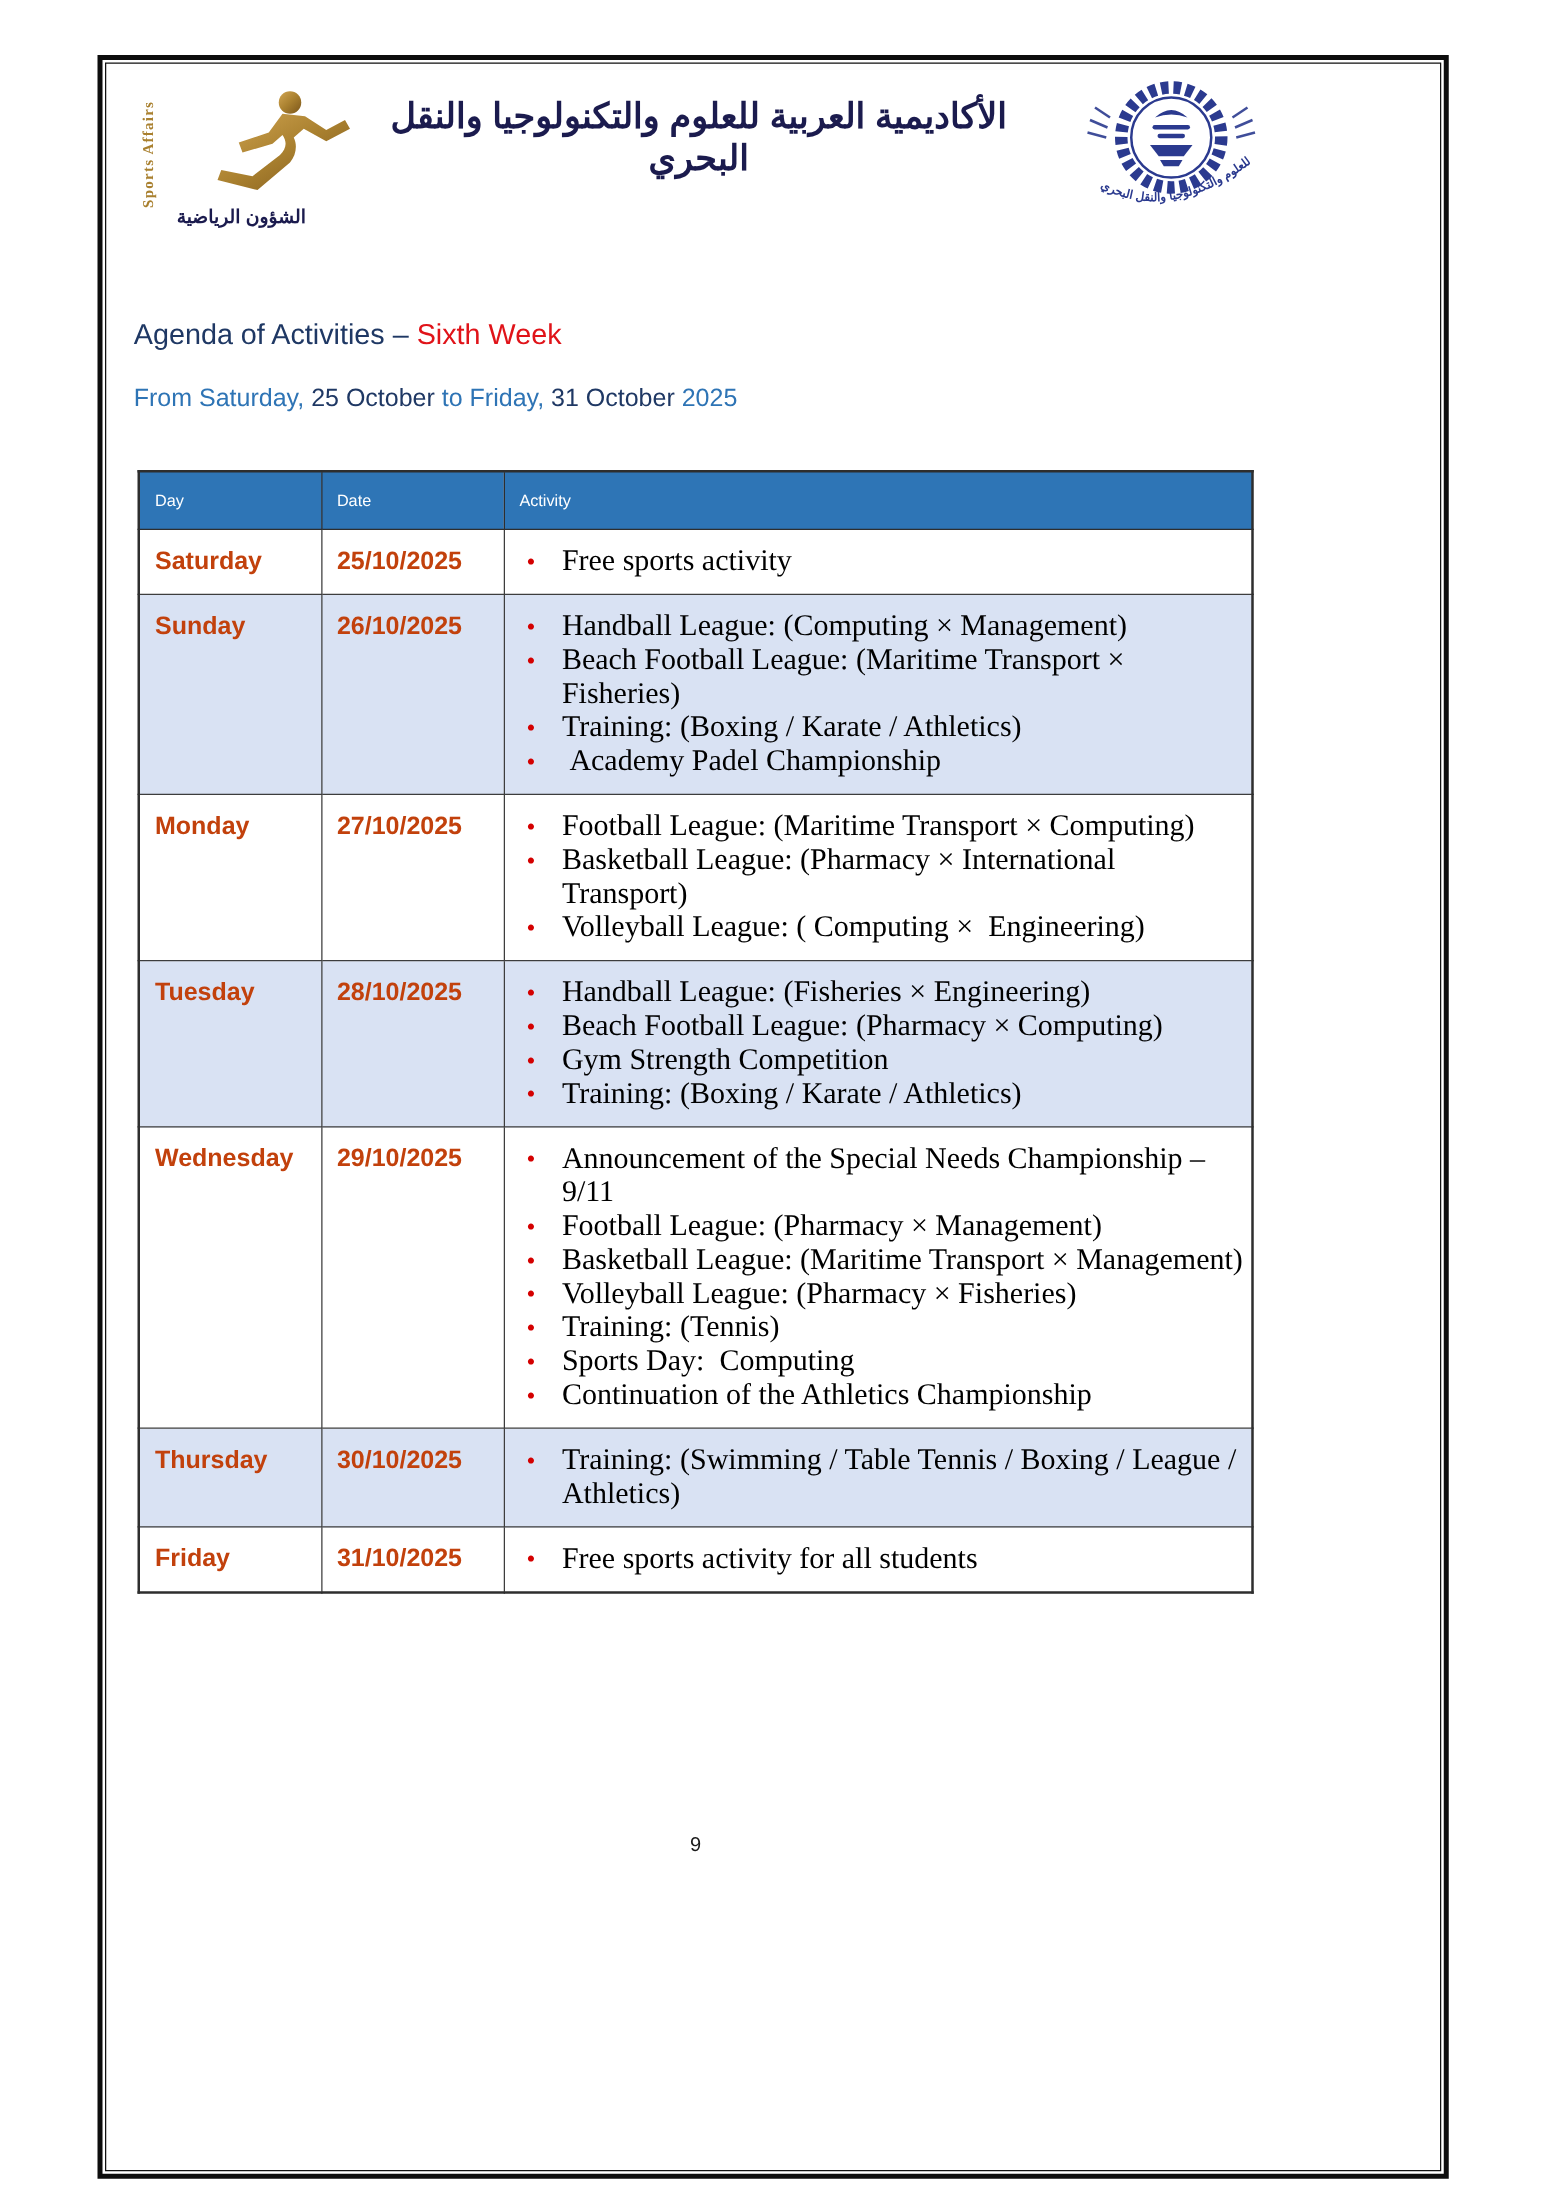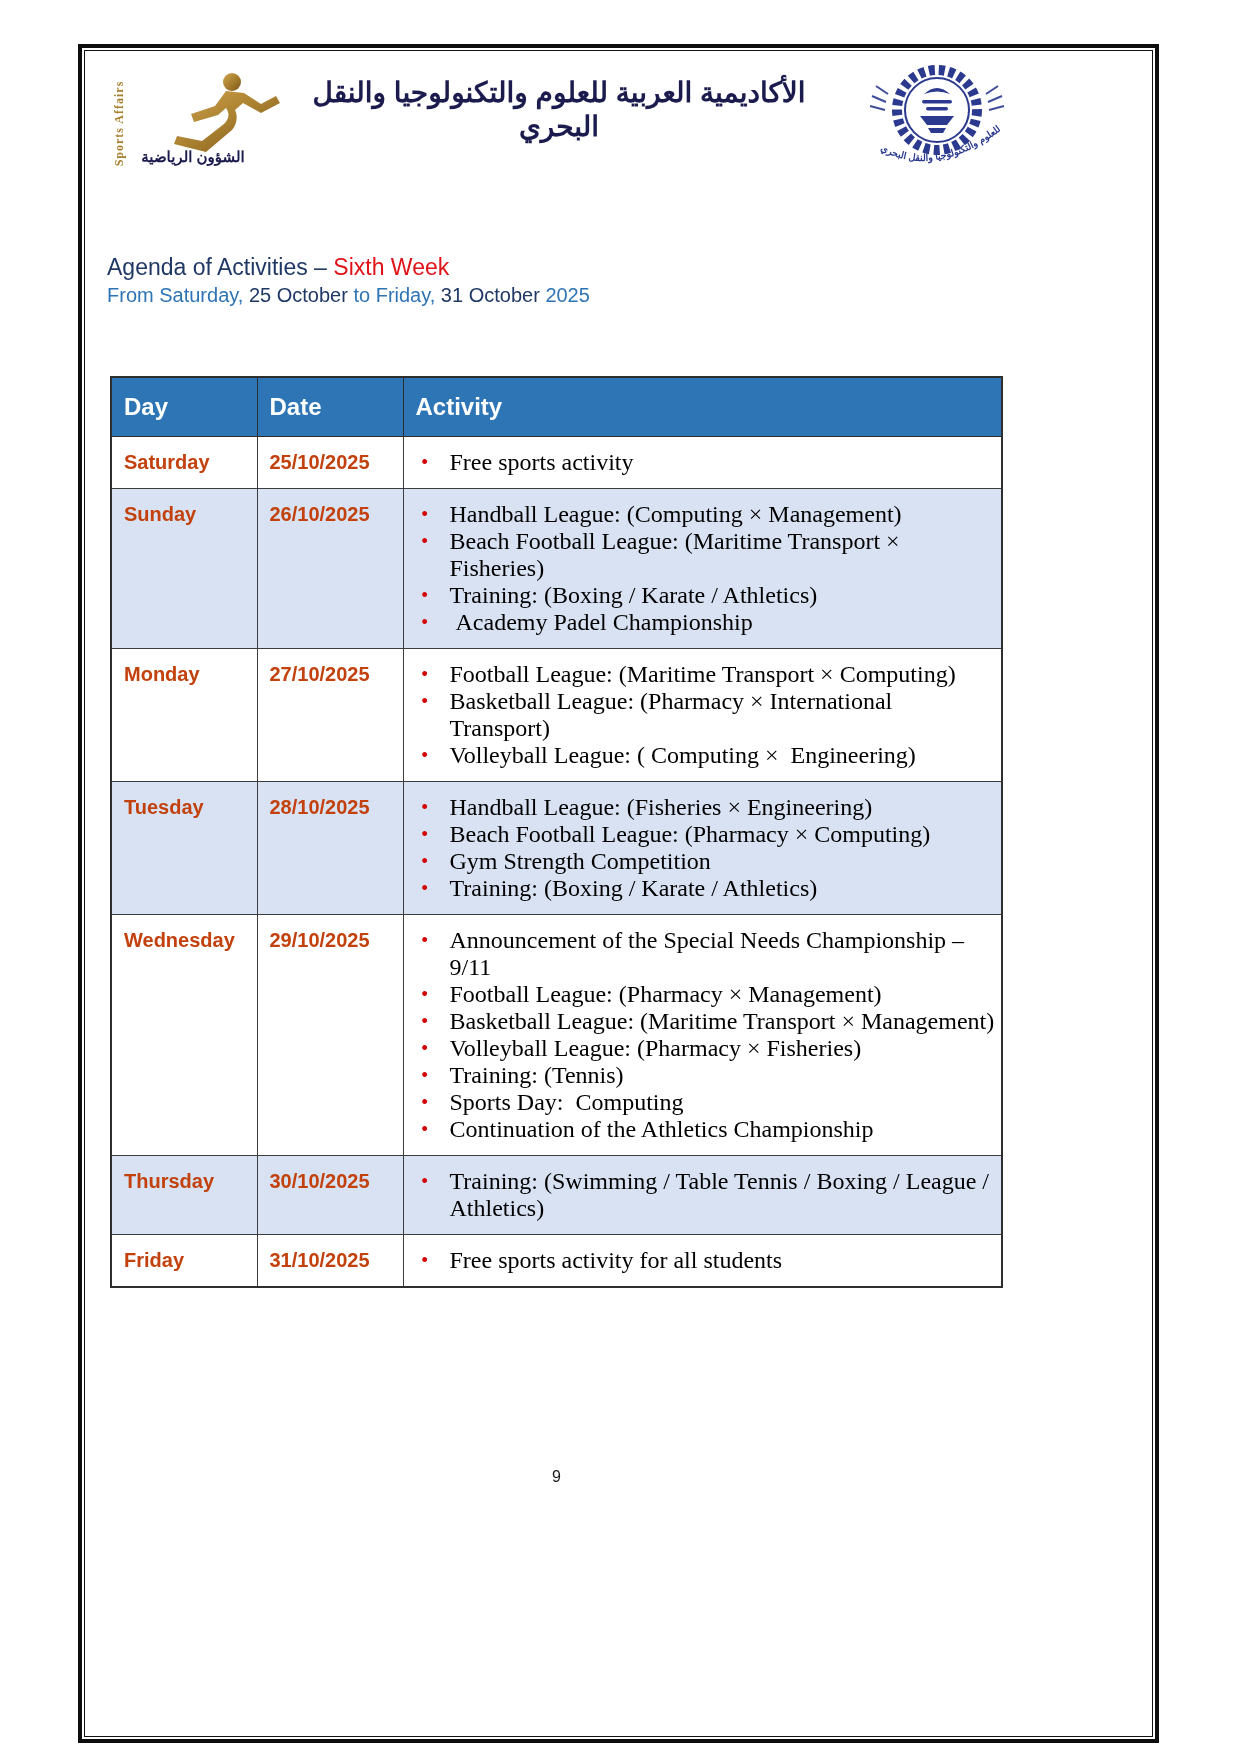--- a/index.html
+++ b/index.html
@@ -11,45 +11,45 @@
     border:4px solid #0d0d0d;box-sizing:border-box;}
   .frame-inner{position:absolute;inset:2px;border:1px solid #111;}
 
   
   .letterhead{position:absolute;left:90px;top:58px;width:1060px;height:150px;}
   .logo-left{position:absolute;left:8px;top:6px;width:190px;height:122px;}
   .vertical-label{position:absolute;left:-34px;top:52px;width:110px;text-align:center;
     transform:rotate(-90deg);font-size:12px;font-weight:bold;letter-spacing:1px;
     color:var(--logo-gold,#7a5b22);font-family:"Liberation Serif",serif;}
   .runner-svg{position:absolute;left:22px;top:2px;}
-  .logo-left-caption{position:absolute;left:10px;top:84px;width:170px;text-align:center;
+  .logo-left-caption{position:absolute;left:10px;top:100px;width:170px;text-align:center;
     font-size:15px;font-weight:bold;color:var(--arabic-navy,#17306b);direction:rtl;}
   .center-titles{position:absolute;left:188px;top:18px;width:562px;text-align:center;}
   .arabic-calligraphy{font-size:28px;font-weight:bold;color:var(--arabic-navy,#1b1b4e);
     direction:rtl;line-height:1.2;letter-spacing:0px;}
   .english-title{margin-top:6px;font-size:19px;font-weight:bold;letter-spacing:.2px;
     color:var(--english-gray,#3c3c3c);}
   .emblem{position:absolute;left:752px;top:0px;width:190px;height:130px;}
 
   
   .doc-title{position:absolute;left:107px;top:254px;font-size:23px;white-space:pre-wrap;}
   .doc-title .t-navy{color:var(--title-navy,#1F3864);}
   .doc-title .t-red{color:var(--title-red,#e01319);}
-  .doc-subtitle{position:absolute;left:107px;top:284px;font-size:20px;white-space:pre-wrap;}
+  .doc-subtitle{position:absolute;left:107px;top:308px;font-size:20px;white-space:pre-wrap;}
   .doc-subtitle .seg-light{color:var(--subtitle-blue,#2E74B5);}
   .doc-subtitle .seg-dark{color:var(--title-navy,#1F3864);}
 
   
   .table-wrap{position:absolute;left:110px;top:376px;width:893px;}
   table.schedule{width:893px;border-collapse:collapse;table-layout:fixed;
     border:2px solid #2e2e2e;}
   table.schedule col.c-day{width:146px;}
   table.schedule col.c-date{width:146px;}
   table.schedule th{background:var(--header-blue,#2E75B6);color:#fff;text-align:left;
-    font-size:24px;font-weight:bold;padding:15px 12px;border:1px solid #2e2e2e;}
+    font-size:13px;font-weight:normal;padding:15px 12px;border:1px solid #2e2e2e;}
   table.schedule td{border:1px solid #3d3d3d;vertical-align:top;padding:12px 10px;}
   table.schedule tr.shaded td{background:var(--row-shade,#D9E2F3);}
   .cell-day,.cell-date{font-size:20px;font-weight:bold;color:#c2410c;padding-left:12px !important;
     line-height:27px;}
   .cell-activity{padding:12px 6px !important;}
   .activity-line{display:flex;align-items:flex-start;line-height:27px;}
   .bullet{flex:0 0 40px;padding-left:12px;box-sizing:border-box;
     color:var(--bullet-red,#d40000);font-size:18px;line-height:27px;}
   .activity-text{font-family:"Liberation Serif",serif;font-size:24px;color:#000;
     white-space:pre-wrap;line-height:27px;}

